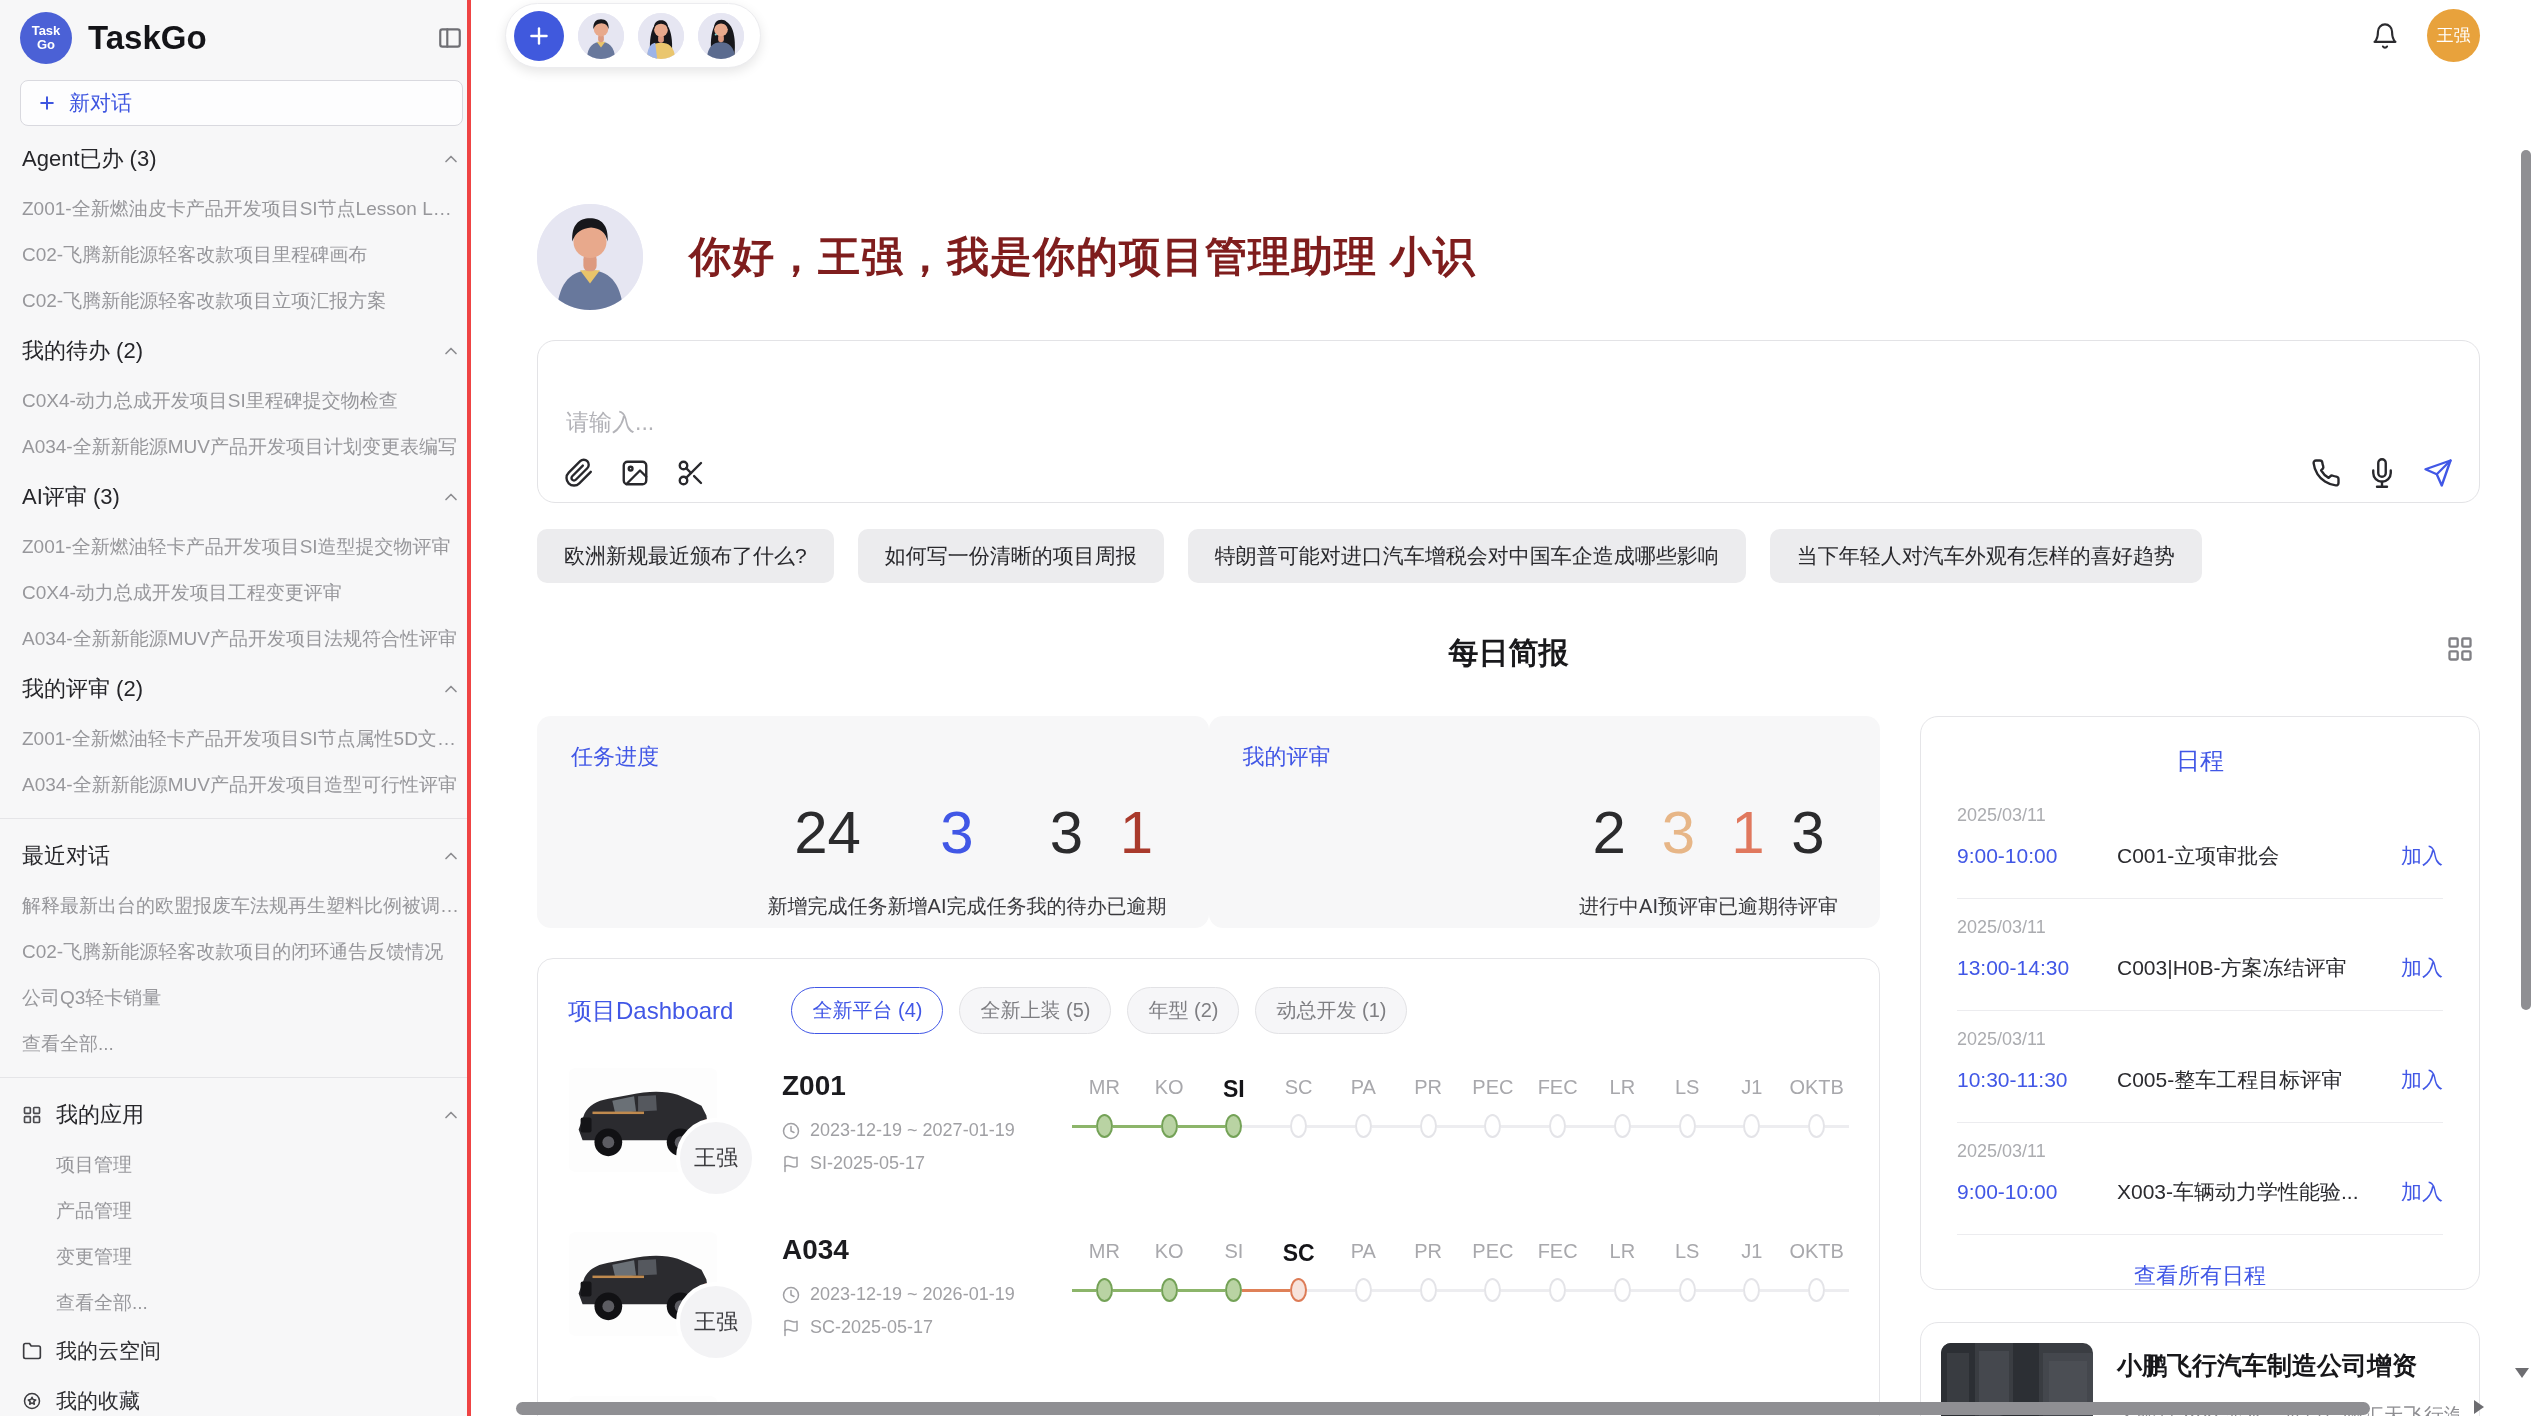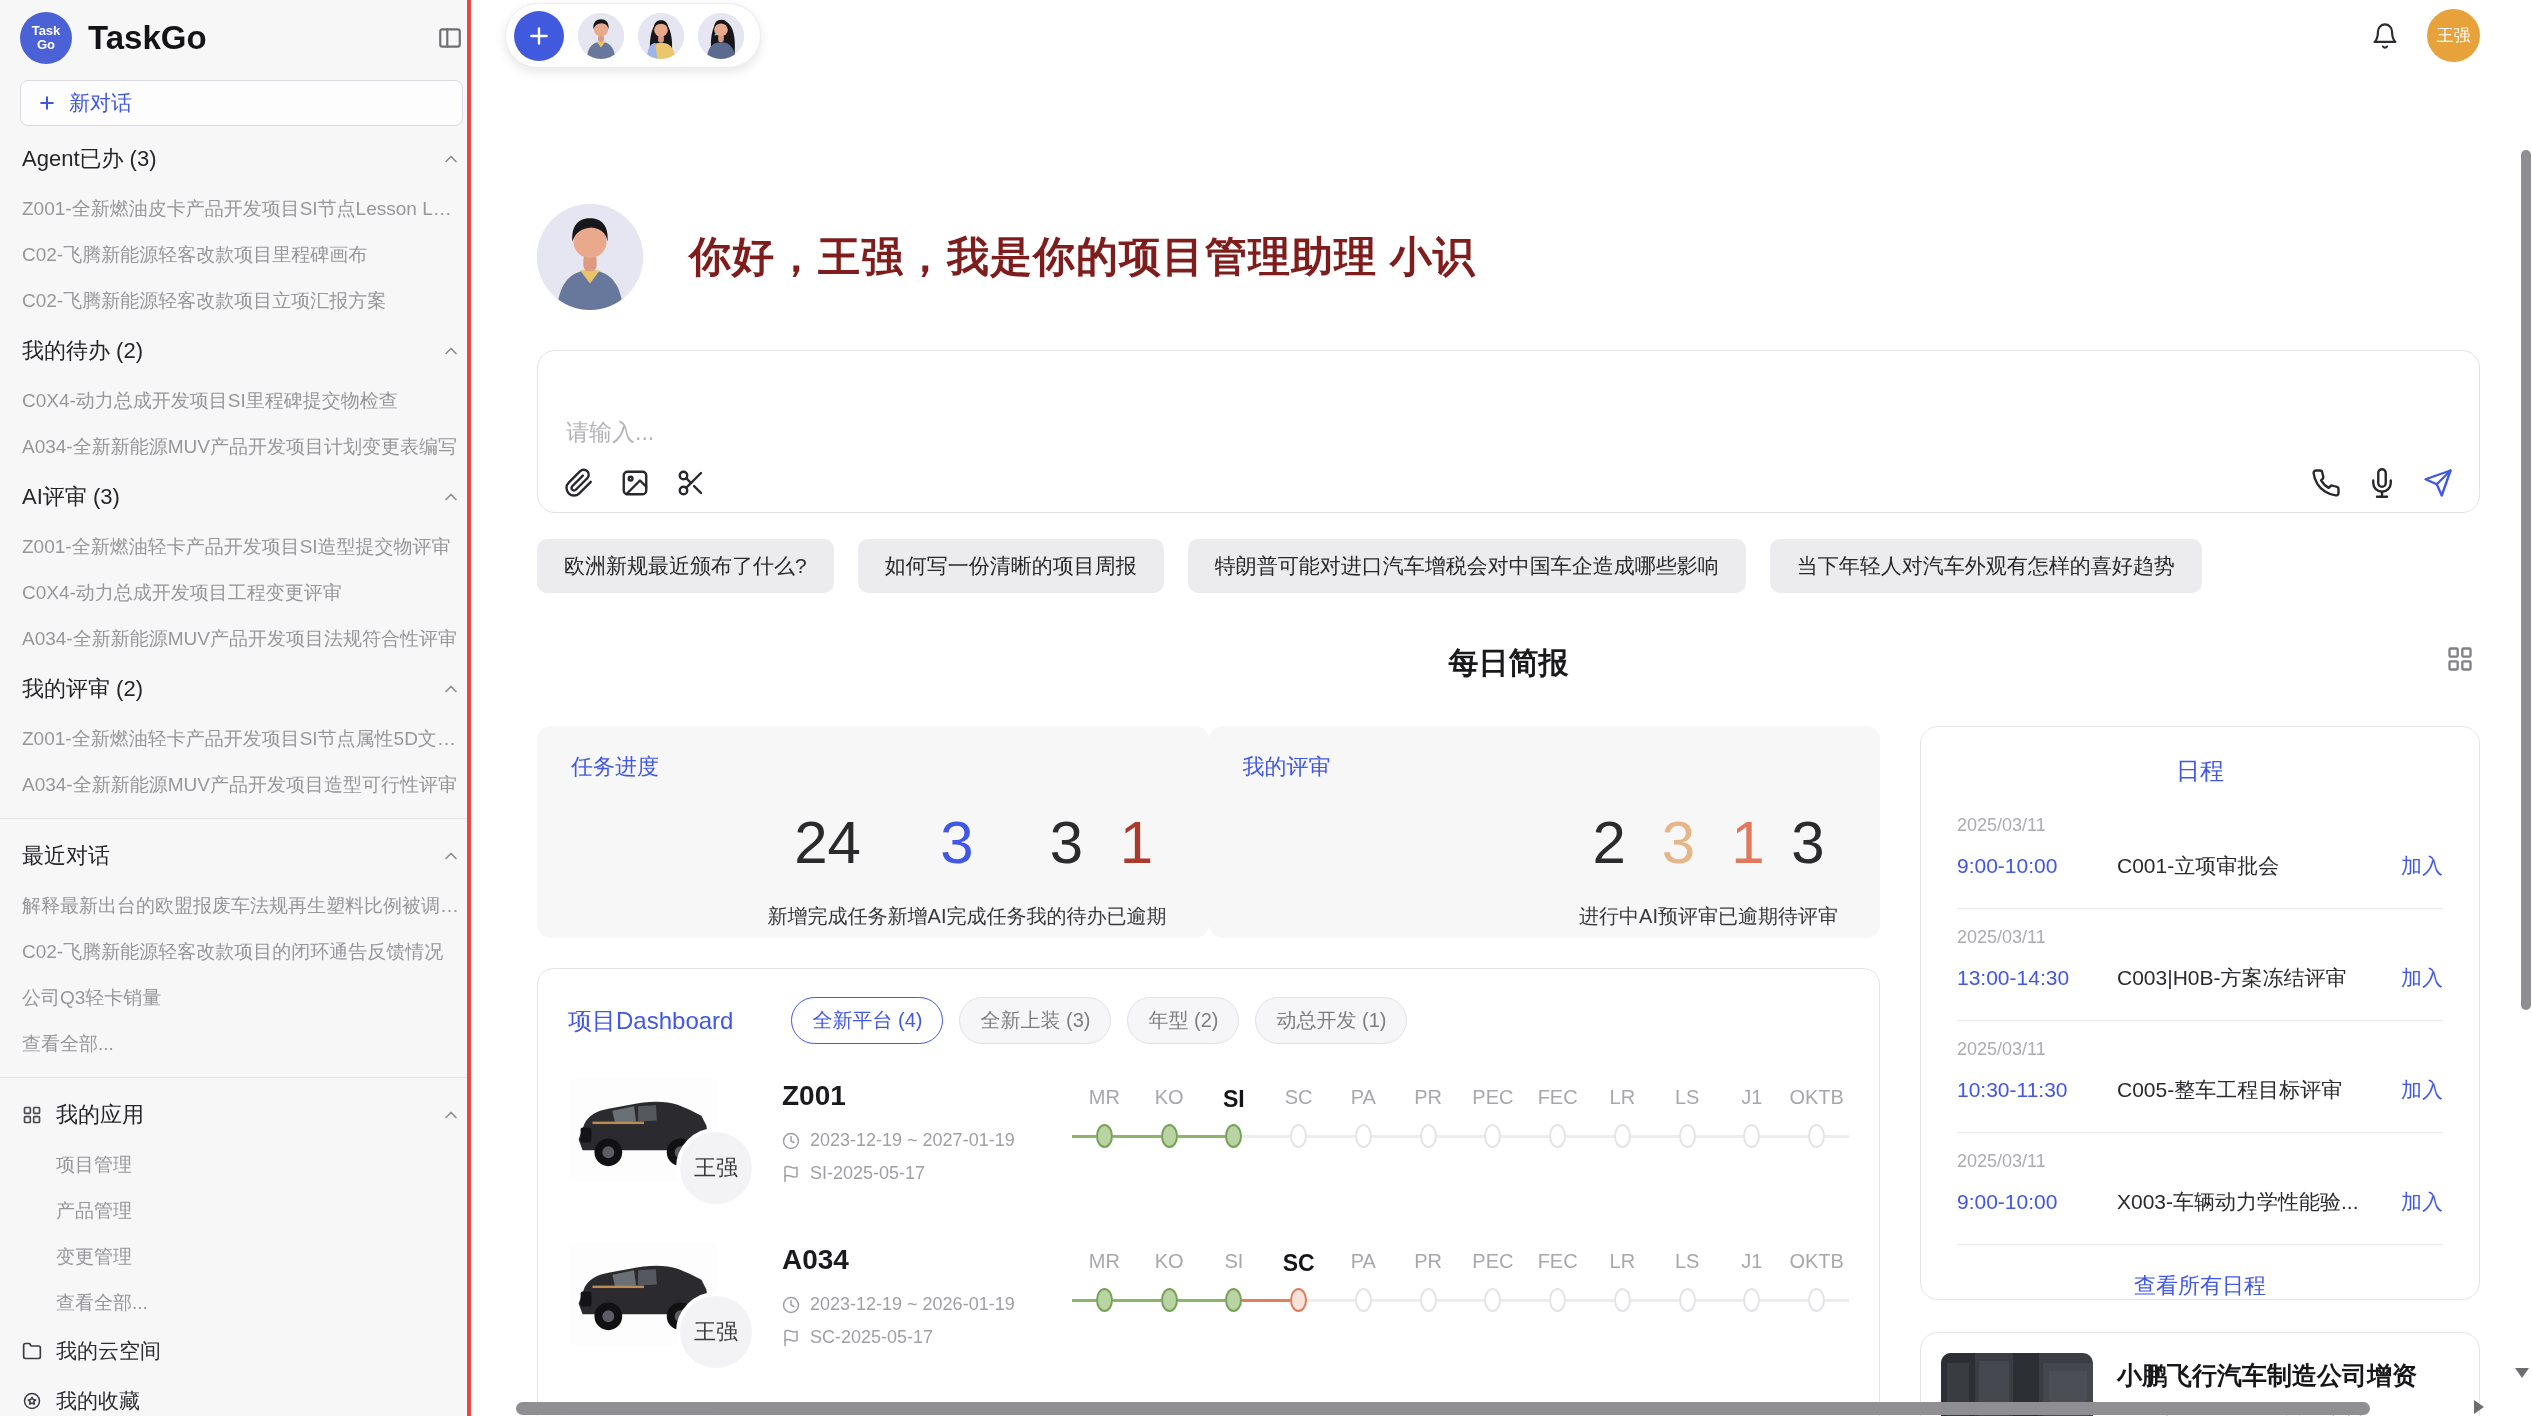--- a/index.html
+++ b/index.html
@@ -39,21 +39,21 @@
   .av svg { width:100%; height:100%; display:block; }
   .top-right { display:flex; align-items:center; gap:28px; }
   .bell { width:28px; height:28px; color:#2b2b2f; cursor:pointer; }
   .user-badge { width:53px; height:53px; border-radius:50%; background:#e8a23c; color:#fff; font-size:17px; display:flex; align-items:center; justify-content:center; cursor:pointer; }
 
   .greeting { margin-top:136px; display:flex; align-items:center; gap:46px; }
   .greet-avatar { width:106px; height:106px; border-radius:50%; overflow:hidden; background:#e6e6f2; flex:none; }
   .greet-avatar svg { width:100%; height:100%; }
   .greet-text { color:#7f1d1d; font-size:42px; font-weight:700; letter-spacing:1px; }
 
-  .input-card { margin-top:40px; height:163px; border:1.5px solid #e3e3e6; border-radius:18px; position:relative; background:#fff; }
+  .input-card { margin-top:30px; height:163px; border:1.5px solid #e3e3e6; border-radius:18px; position:relative; background:#fff; }
   .input-ph { position:absolute; left:28px; top:66px; font-size:23px; color:#b3b3b8; }
   .tools-left { position:absolute; left:26px; bottom:14px; display:flex; gap:26px; }
   .tools-right { position:absolute; right:26px; bottom:14px; display:flex; gap:26px; }
   .tool-ic { width:30px; height:30px; color:#28282c; cursor:pointer; }
   .tool-ic.send { color:#4157e6; }
 
   .chips { margin-top:26px; display:flex; gap:24px; }
   .chip { background:#ececee; border:none; border-radius:10px; height:54px; padding:0 27px; font-size:21px; color:#29292d; white-space:nowrap; cursor:pointer; font-family:inherit; }
 
   .brief-head { margin-top:50px; position:relative; text-align:center; }
@@ -440,21 +440,21 @@
               </div>
             </div>
           </div>
         </div>
 
         <div class="dash-card">
           <div class="dash-head">
             <div class="dash-title">项目Dashboard</div>
             <div class="dash-filters">
               <button class="filter active">全新平台 (4)</button>
-              <button class="filter">全新上装 (3)</button>
+              <button class="filter">全新上装 (5)</button>
               <button class="filter">年型 (2)</button>
               <button class="filter">动总开发 (1)</button>
             </div>
           </div>
 
           <div class="proj-row">
             <div class="proj-img">
                 <svg>
                   <use href="#truck"></use>
                 </svg>

